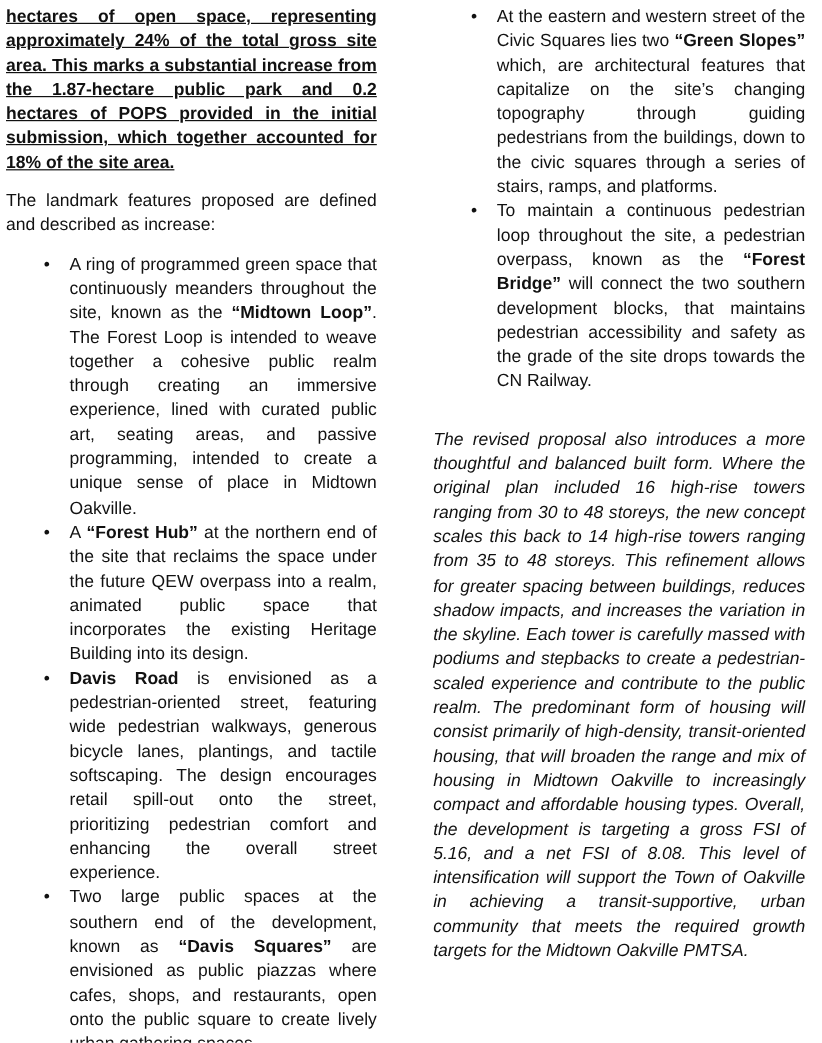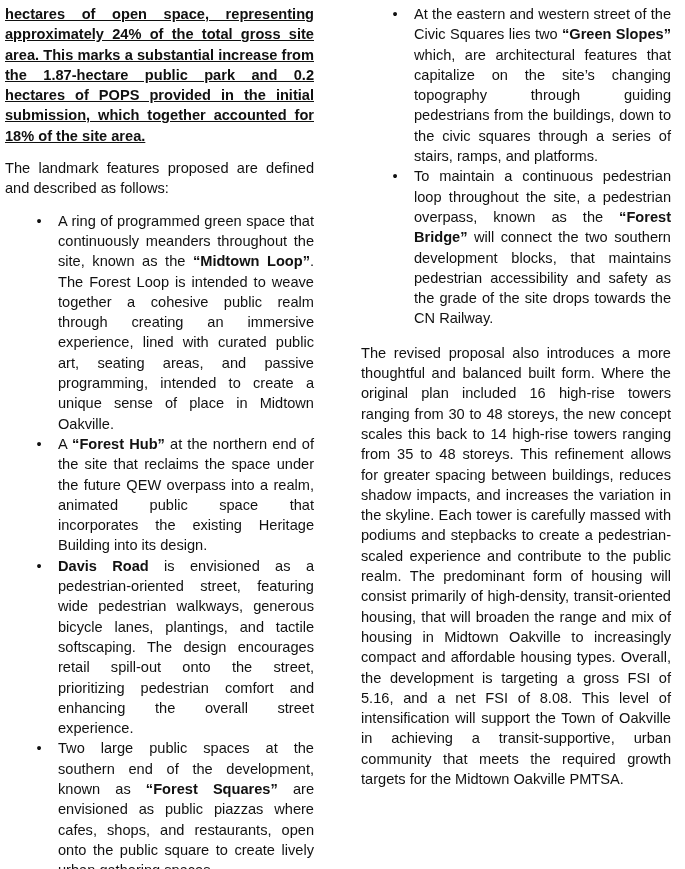--- a/index.html
+++ b/index.html
@@ -61,48 +61,49 @@
     position: absolute;
     left: -24px;
     top: 0;
     width: 10px;
     text-align: center;
   }
   b {
     font-weight: bold;
   }
   .right-para-1 {
-    margin-top: 14px;
+    margin-top: 28px;
+    font-style: italic;
   }
   .right-para-2 {
     margin-top: 14px;
   }
 </style>
 </head>
 <body>
 
 <div class="col col-left">
   <p class="bold-para">hectares of open space, representing approximately 24% of the total gross site area. This marks a substantial increase from the 1.87-hectare public park and 0.2 hectares of POPS provided in the initial submission, which together accounted for 18% of the site area.</p>
-  <p class="gap">The landmark features proposed are defined and described as follows:</p>
+  <p class="gap">The landmark features proposed are defined and described as increase:</p>
   <ul>
     <li>
       <span class="bullet">•</span>
       <span>A ring of programmed green space that continuously meanders throughout the site, known as the </span><b>“Midtown Loop”</b><span>. The Forest Loop is intended to weave together a cohesive public realm through creating an immersive experience, lined with curated public art, seating areas, and passive programming, intended to create a unique sense of place in Midtown Oakville.</span>
     </li>
     <li>
       <span class="bullet">•</span>
       <span>A </span><b>“Forest Hub”</b><span> at the northern end of the site that reclaims the space under the future QEW overpass into a realm, animated public space that incorporates the existing Heritage Building into its design.</span>
     </li>
     <li>
       <span class="bullet">•</span>
       <span></span><b>Davis Road</b><span> is envisioned as a pedestrian-oriented street, featuring wide pedestrian walkways, generous bicycle lanes, plantings, and tactile softscaping. The design encourages retail spill-out onto the street, prioritizing pedestrian comfort and enhancing the overall street experience.</span>
     </li>
     <li>
       <span class="bullet">•</span>
-      <span>Two large public spaces at the southern end of the development, known as </span><b>“Forest Squares”</b><span> are envisioned as public piazzas where cafes, shops, and restaurants, open onto the public square to create lively urban gathering spaces.</span>
+      <span>Two large public spaces at the southern end of the development, known as </span><b>“Davis Squares”</b><span> are envisioned as public piazzas where cafes, shops, and restaurants, open onto the public square to create lively urban gathering spaces.</span>
     </li>
   </ul>
 </div>
 
 <div class="col col-right">
   <ul>
     <li>
       <span class="bullet">•</span>
       <span>At the eastern and western street of the Civic Squares lies two </span><b>“Green Slopes”</b><span> which, are architectural features that capitalize on the site’s changing topography through guiding pedestrians from the buildings, down to the civic squares through a series of stairs, ramps, and platforms.</span>
     </li>

